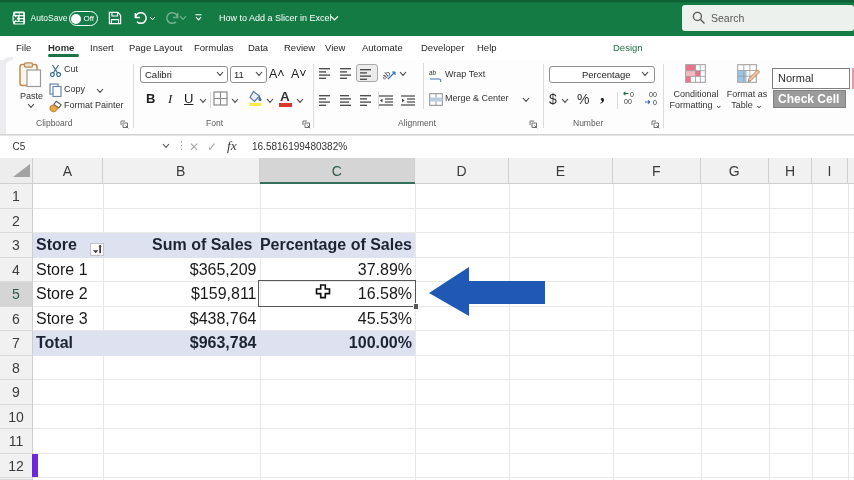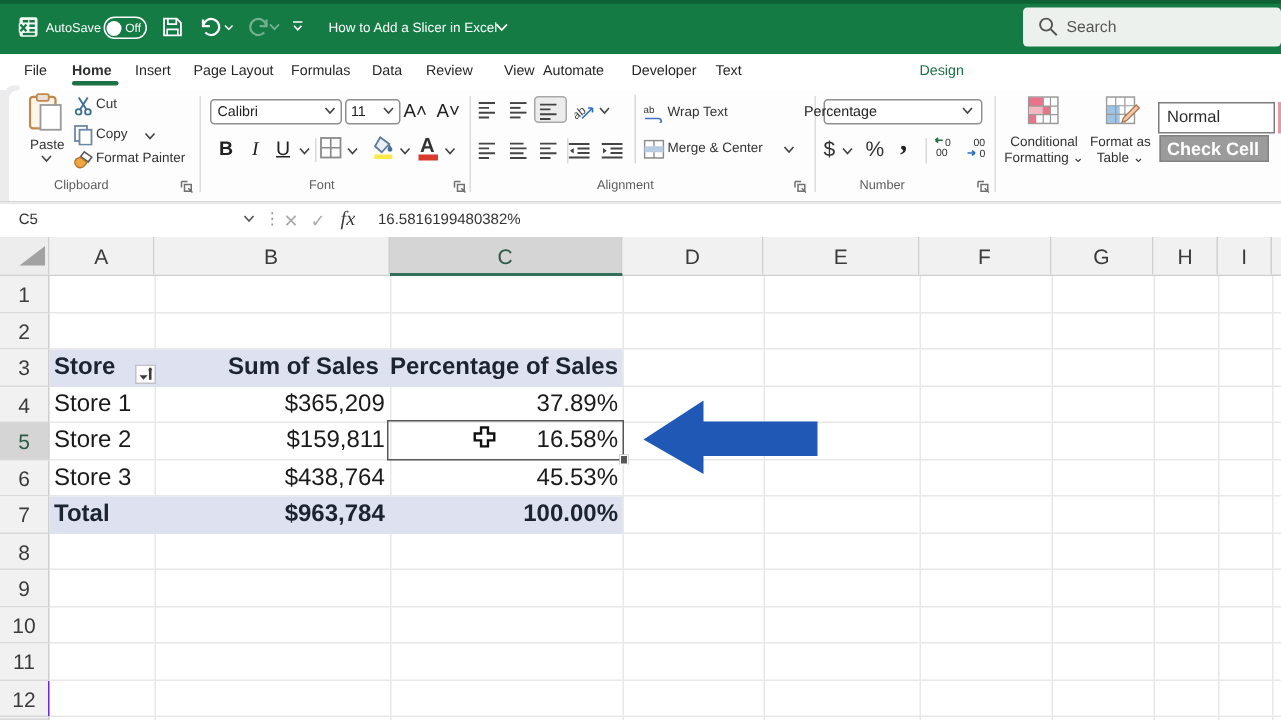--- a/index.html
+++ b/index.html
@@ -74,24 +74,24 @@
 </svg>
 <div class="abs" style="left:711px;top:12px;font-size:10.5px;color:#555;">Search</div>
 <div class="abs" id="menurow"></div>
 <div class="tab" style="left:16px;color:#262626;font-weight:normal;">File</div>
 <div class="tab" style="left:48px;color:#2f3130;font-weight:bold;">Home</div>
 <div class="tab" style="left:90px;color:#262626;font-weight:normal;">Insert</div>
 <div class="tab" style="left:129px;color:#262626;font-weight:normal;">Page Layout</div>
 <div class="tab" style="left:194px;color:#262626;font-weight:normal;">Formulas</div>
 <div class="tab" style="left:248px;color:#262626;font-weight:normal;">Data</div>
 <div class="tab" style="left:284px;color:#262626;font-weight:normal;">Review</div>
-<div class="tab" style="left:336px;color:#262626;font-weight:normal;">View</div>
+<div class="tab" style="left:325px;color:#262626;font-weight:normal;">View</div>
 <div class="tab" style="left:362px;color:#262626;font-weight:normal;">Automate</div>
 <div class="tab" style="left:421px;color:#262626;font-weight:normal;">Developer</div>
-<div class="tab" style="left:477px;color:#262626;font-weight:normal;">Text</div>
+<div class="tab" style="left:477px;color:#262626;font-weight:normal;">Help</div>
 <div class="tab" style="left:613px;color:#1e7145;font-weight:normal;">Design</div>
 <div class="abs" style="left:48px;top:54px;width:31px;height:2.6px;background:#1e7145;border-radius:2px;"></div>
 <div class="abs" id="ribbon"></div>
 <div class="abs" id="ribbonstrip"></div>
 <div class="abs" id="ribbonround"></div>
 <div class="gdiv" style="left:133px;"></div>
 <div class="gdiv" style="left:313px;"></div>
 <div class="gdiv" style="left:543px;"></div>
 <div class="gdiv" style="left:663px;"></div>
 <svg class="abs" style="left:19px;top:62px" width="24" height="26" viewBox="0 0 24 26">
@@ -244,21 +244,21 @@
     </svg>
 <div class="abs glabel" style="left:398px;top:118px;">Alignment</div>
 <svg class="abs" style="left:529px;top:120px" width="9" height="9" viewBox="0 0 9 9">
       <path d="M1 1 h4 M1 1 v4 M3 3 h4.5 v4.5 h-4.5 z M5.5 5.5 l2.8 2.8" stroke="#707070" stroke-width="1" fill="none"></path>
     </svg>
 <div class="abs" style="left:423px;top:63px;width:1px;height:46px;background:#dadada;"></div>
 <div class="abs" style="left:377.5px;top:92px;width:1px;height:17px;background:#dadada;"></div>
 <div class="abs" style="left:617px;top:92px;width:1px;height:17px;background:#dadada;"></div>
 <div class="abs" style="left:209.5px;top:92px;width:1px;height:16px;background:#dadada;"></div>
 <div class="combo" style="left:549px;top:66px;width:104px;height:15px;"></div>
-<div class="abs" style="left:536px;top:69px;font-size:9.5px;color:#222;">Percentage</div>
+<div class="abs" style="left:582px;top:69px;font-size:9.5px;color:#222;">Percentage</div>
 <svg class="abs" style="left:641px;top:71px" width="8" height="6" viewBox="0 0 8 6" opacity="1">
       <path d="M1 1 L4 4.4 L7 1" fill="none" stroke="#444" stroke-width="1.1"></path>
     </svg>
 <div class="abs" style="left:549px;top:91px;font-size:14px;color:#333;">$</div>
 <svg class="abs" style="left:561px;top:98px" width="8" height="6" viewBox="0 0 8 6" opacity="1">
       <path d="M1 1 L4 4.4 L7 1" fill="none" stroke="#444" stroke-width="1.1"></path>
     </svg>
 <div class="abs" style="left:577px;top:91px;font-size:14px;color:#333;">%</div>
 <div class="abs" style="left:600px;top:84px;font-size:19px;font-weight:bold;color:#222;font-family:'Liberation Serif',serif;">,</div>
 <svg class="abs" style="left:622px;top:91px" width="15" height="14" viewBox="0 0 15 14">
@@ -334,21 +334,21 @@
 <div class="abs" style="left:0;top:208.5px;width:32px;height:23.5px;background:#f1f1f1;border-right:1px solid #cfcfcf;border-bottom:1px solid #d9d9d9;box-sizing:content-box;color:#3b3b3b;font-size:14px;text-align:center;line-height:24.5px;">2</div>
 <div class="abs" style="left:0;top:233.0px;width:32px;height:23.5px;background:#f1f1f1;border-right:1px solid #cfcfcf;border-bottom:1px solid #d9d9d9;box-sizing:content-box;color:#3b3b3b;font-size:14px;text-align:center;line-height:24.5px;">3</div>
 <div class="abs" style="left:0;top:257.5px;width:32px;height:23.5px;background:#f1f1f1;border-right:1px solid #cfcfcf;border-bottom:1px solid #d9d9d9;box-sizing:content-box;color:#3b3b3b;font-size:14px;text-align:center;line-height:24.5px;">4</div>
 <div class="abs" style="left:0;top:282.0px;width:32px;height:23.5px;background:#d5d5d5;border-right:1px solid #cfcfcf;border-bottom:1px solid #d9d9d9;box-sizing:content-box;color:#2f5c46;font-size:14px;text-align:center;line-height:24.5px;">5</div>
 <div class="abs" style="left:0;top:306.5px;width:32px;height:23.5px;background:#f1f1f1;border-right:1px solid #cfcfcf;border-bottom:1px solid #d9d9d9;box-sizing:content-box;color:#3b3b3b;font-size:14px;text-align:center;line-height:24.5px;">6</div>
 <div class="abs" style="left:0;top:331.0px;width:32px;height:23.5px;background:#f1f1f1;border-right:1px solid #cfcfcf;border-bottom:1px solid #d9d9d9;box-sizing:content-box;color:#3b3b3b;font-size:14px;text-align:center;line-height:24.5px;">7</div>
 <div class="abs" style="left:0;top:355.5px;width:32px;height:23.5px;background:#f1f1f1;border-right:1px solid #cfcfcf;border-bottom:1px solid #d9d9d9;box-sizing:content-box;color:#3b3b3b;font-size:14px;text-align:center;line-height:24.5px;">8</div>
 <div class="abs" style="left:0;top:380.0px;width:32px;height:23.5px;background:#f1f1f1;border-right:1px solid #cfcfcf;border-bottom:1px solid #d9d9d9;box-sizing:content-box;color:#3b3b3b;font-size:14px;text-align:center;line-height:24.5px;">9</div>
 <div class="abs" style="left:0;top:404.5px;width:32px;height:23.5px;background:#f1f1f1;border-right:1px solid #cfcfcf;border-bottom:1px solid #d9d9d9;box-sizing:content-box;color:#3b3b3b;font-size:14px;text-align:center;line-height:24.5px;">10</div>
 <div class="abs" style="left:0;top:429.0px;width:32px;height:23.5px;background:#f1f1f1;border-right:1px solid #cfcfcf;border-bottom:1px solid #d9d9d9;box-sizing:content-box;color:#3b3b3b;font-size:14px;text-align:center;line-height:24.5px;">11</div>
-<div class="abs" style="left:0;top:453.5px;width:32px;height:23.5px;background:#f1f1f1;border-right:1px solid #6d28d9;border-bottom:1px solid #d9d9d9;box-sizing:content-box;color:#3b3b3b;font-size:14px;text-align:center;line-height:24.5px;">12</div>
+<div class="abs" style="left:0;top:453.5px;width:32px;height:23.5px;background:#f1f1f1;border-right:6px solid #6d28d9;border-bottom:1px solid #d9d9d9;box-sizing:content-box;color:#3b3b3b;font-size:14px;text-align:center;line-height:24.5px;">12</div>
 <div class="abs" style="left:0;top:478.0px;width:32px;height:1.0px;background:#f1f1f1;border-right:1px solid #cfcfcf;border-bottom:1px solid #d9d9d9;box-sizing:content-box;color:#3b3b3b;font-size:14px;text-align:center;line-height:24.5px;"></div>
 <div class="vline" style="left:103px;top:184px;height:296px;"></div>
 <div class="vline" style="left:259.5px;top:184px;height:296px;"></div>
 <div class="vline" style="left:415px;top:184px;height:296px;"></div>
 <div class="vline" style="left:509px;top:184px;height:296px;"></div>
 <div class="vline" style="left:613px;top:184px;height:296px;"></div>
 <div class="vline" style="left:700.5px;top:184px;height:296px;"></div>
 <div class="vline" style="left:769px;top:184px;height:296px;"></div>
 <div class="vline" style="left:812px;top:184px;height:296px;"></div>
 <div class="vline" style="left:848px;top:184px;height:296px;"></div>

